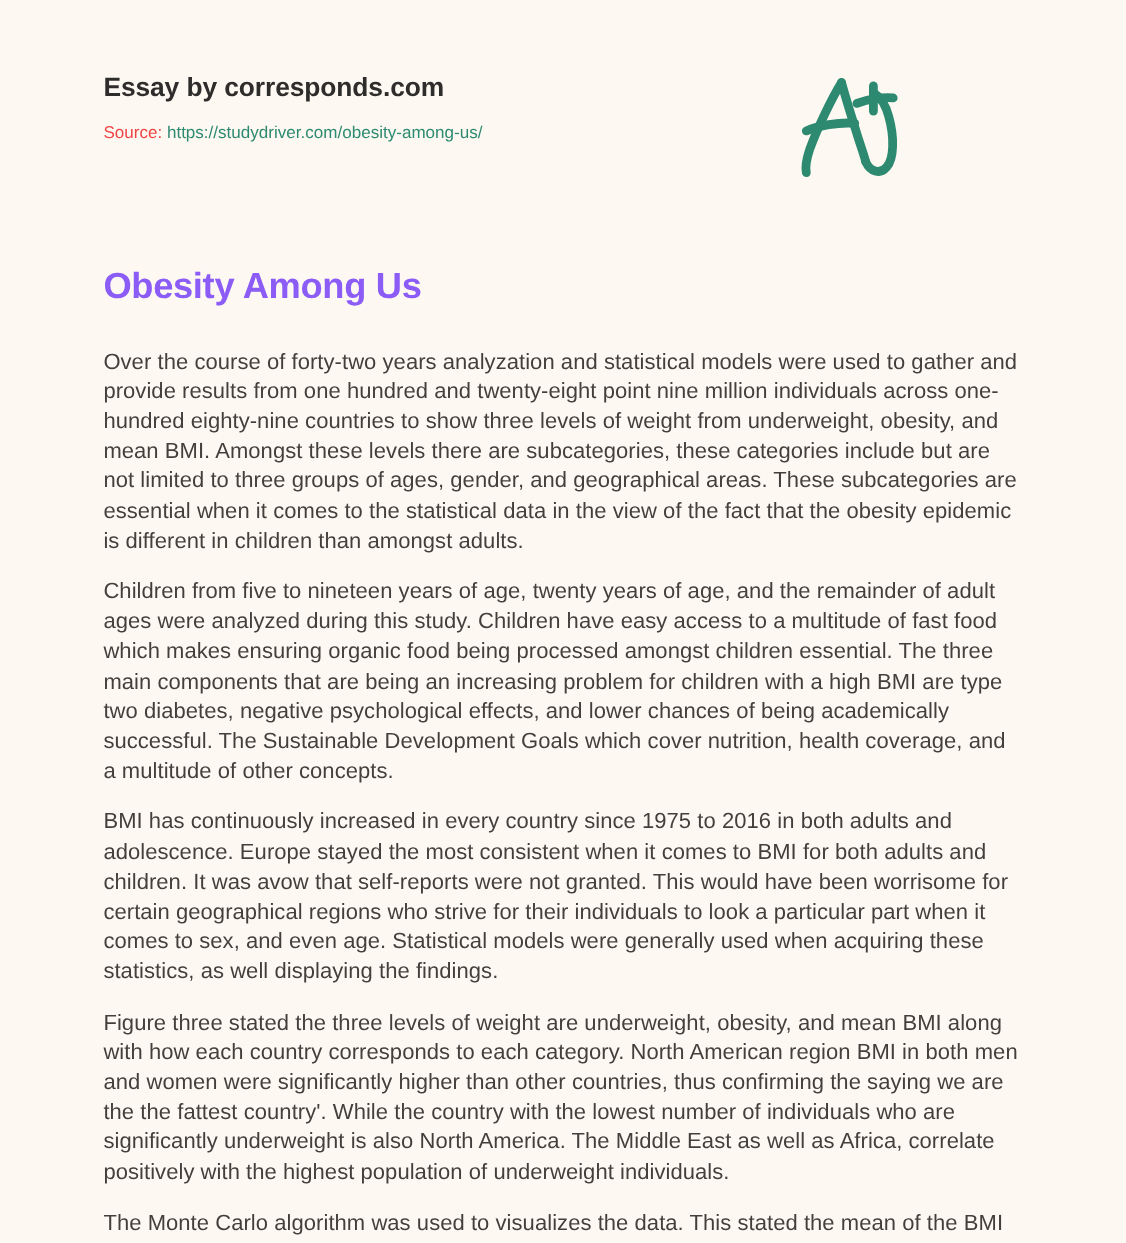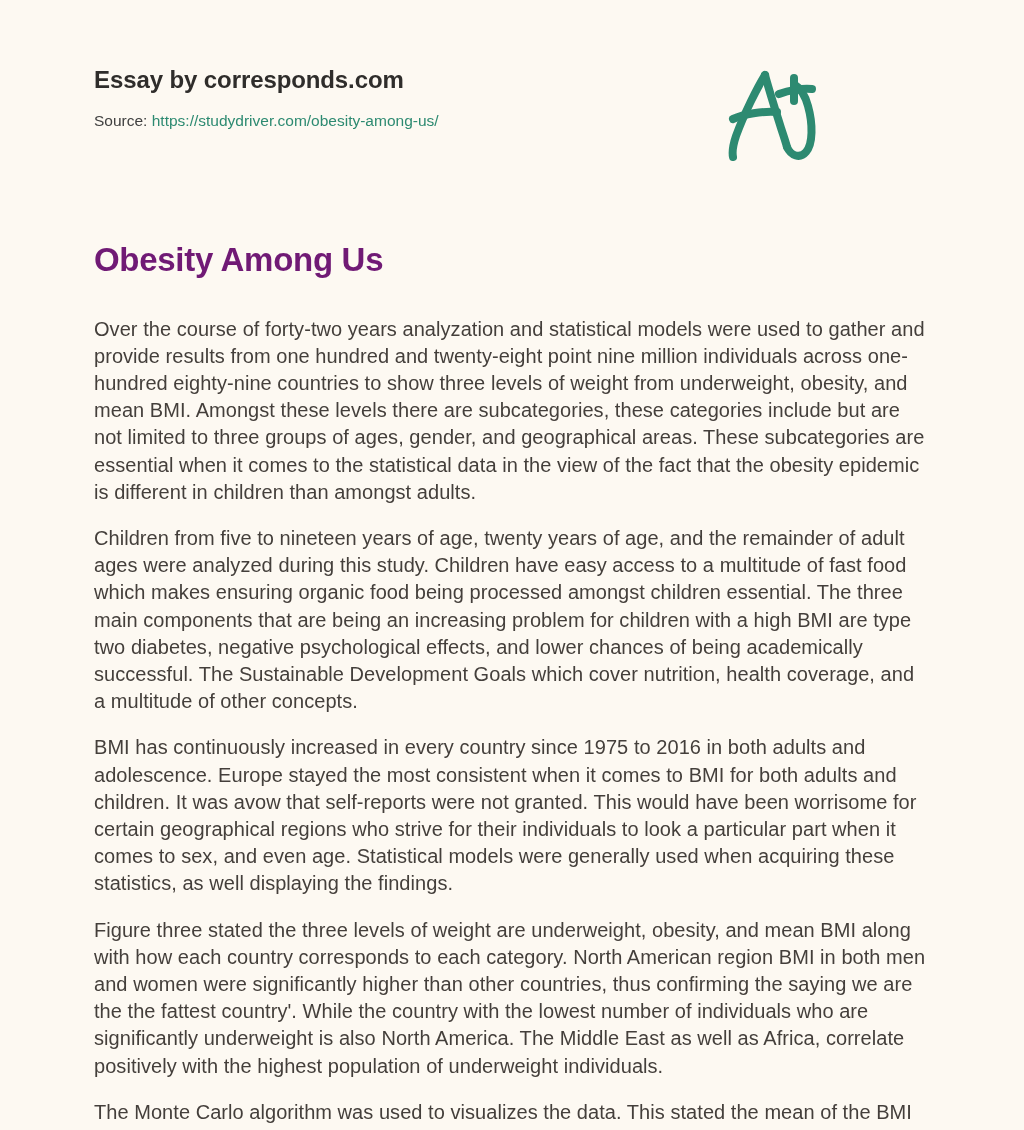--- a/index.html
+++ b/index.html
@@ -49,21 +49,21 @@
 
   .source-line {
     margin-top: 16px;
     font-size: 15.5px;
     line-height: 1.3;
     color: #8e8983;
     white-space: nowrap;
   }
 
   .source-label {
-    color: #404040;
+    color: #ef4444;
   }
 
   .source-url {
     color: #2d8a71;
     text-decoration: none;
   }
 
   
   .logo {
     position: absolute;
@@ -76,21 +76,21 @@
     display: block;
     width: 96px;
     height: 100px;
     overflow: visible;
   }
 
   
   .article-title {
     font-size: 33px;
     font-weight: bold;
-    color: #701a75;
+    color: #8b5cf6;
     letter-spacing: -0.3px;
     line-height: 1.2;
     margin: 0;
     padding-top: 35px;
   }
 
   .body-copy {
     margin-top: 36px;
   }
 

